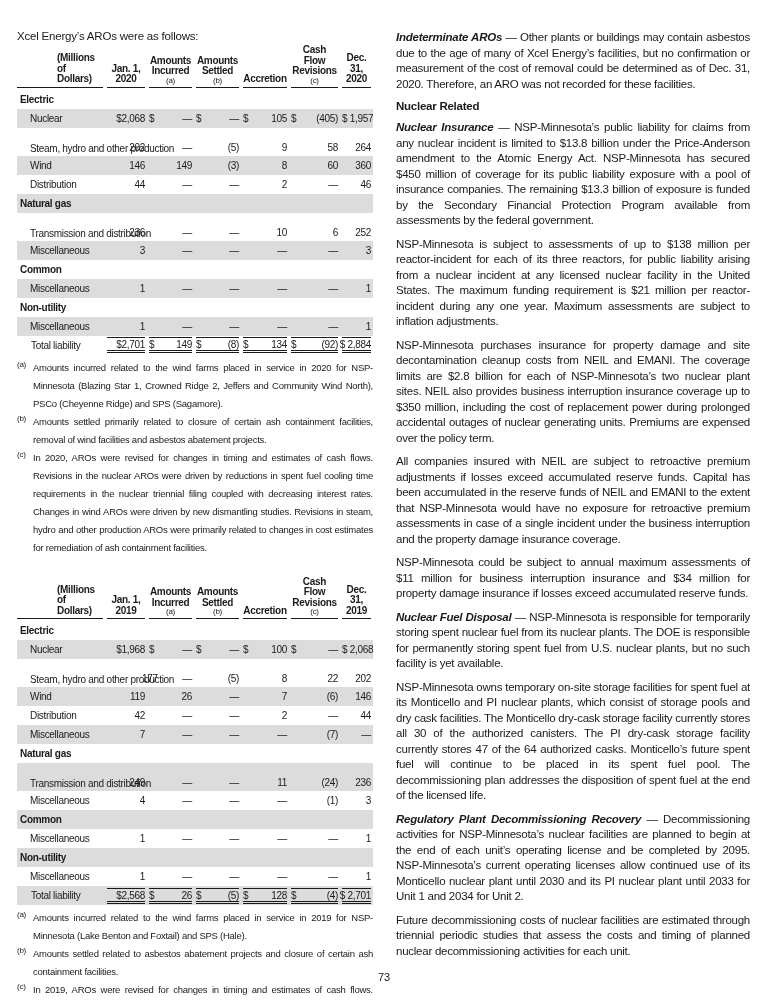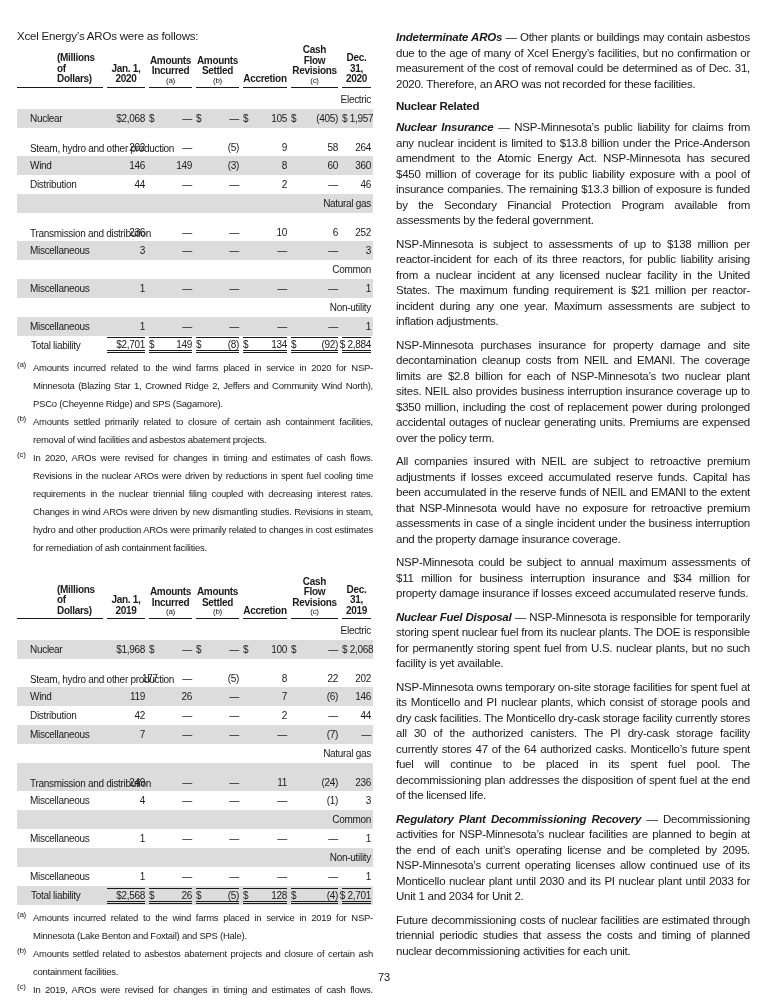--- a/index.html
+++ b/index.html
@@ -33,21 +33,21 @@
   table.aro th .inner { display: block; border-bottom: 1.5px solid #1a1a1a; padding-bottom: 2px; margin: 0 2px; }
   table.aro th.lbl { text-align: left; }
   table.aro th.lbl .inner { margin-left: 0; padding-left: 40px; }
   table.aro th .fn { font-weight: normal; font-size: 8px; display: block; line-height: 8px; }
   table.aro td { height: 19px; padding: 0 2px; white-space: nowrap; vertical-align: middle; }
   table.aro tr.shade td { background: #dcdcdc; }
   table.aro tr.tall td { height: 28px; }
   table.aro tr.tall td.lbl { line-height: 11px; vertical-align: bottom; padding-bottom: 2px; }
   table.aro tr.tall td.num { vertical-align: bottom; padding-bottom: 3px; }
   table.aro td.lbl { text-align: left; padding-left: 13px; }
-  table.aro td.sec { font-weight: normal; padding-left: 3px; text-align: right; }
+  table.aro td.sec { font-weight: bold; padding-left: 3px; }
   table.aro td.num { text-align: right; }
   table.aro td .cell { display: flex; justify-content: space-between; }
   table.aro tr.total td.lbl { padding-left: 14px; }
   table.aro tr.total td.num .cell,
   table.aro tr.total td.num .solo {
     border-top: 1px solid #1a1a1a;
     border-bottom: 3px double #1a1a1a;
     padding: 1px 0 0 0;
     display: flex;
   }

